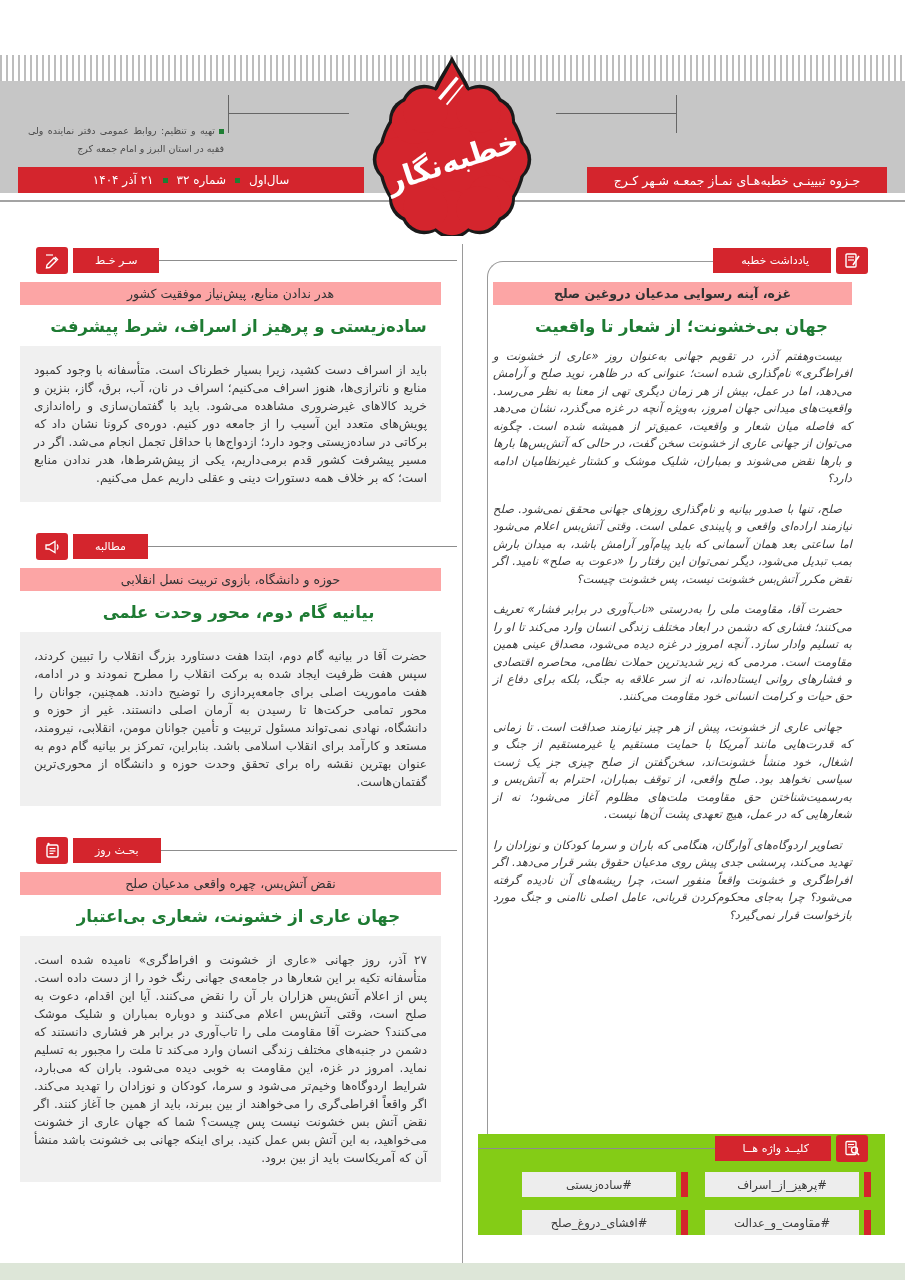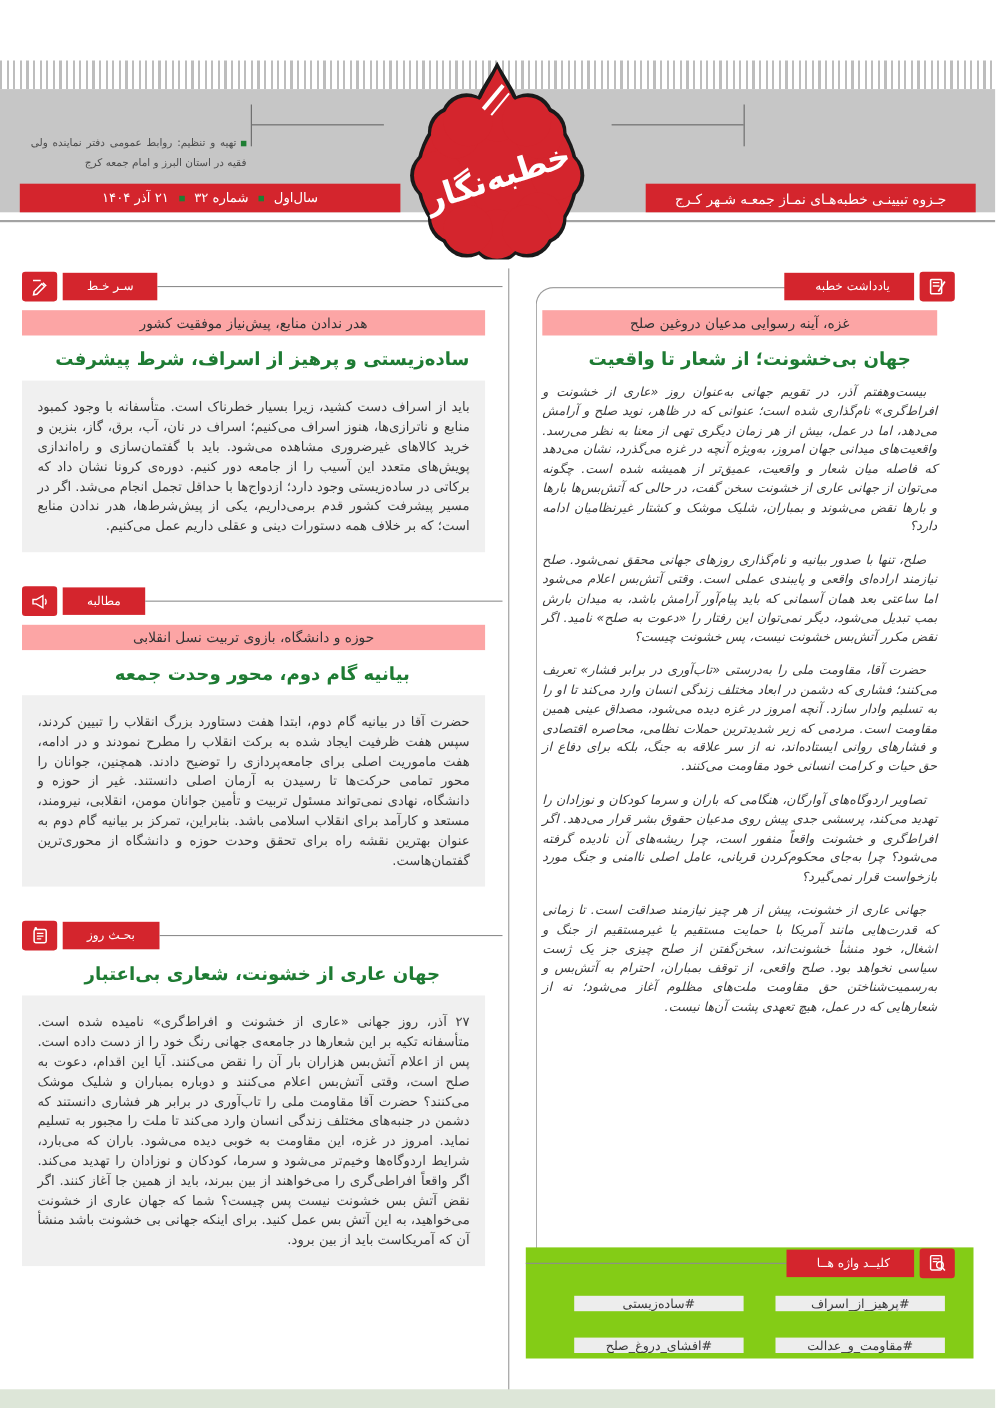--- a/index.html
+++ b/index.html
@@ -26,44 +26,44 @@
   
   .logo{position:absolute;top:56px;left:352px;width:200px;height:180px;z-index:5;}
   
   .divider{position:absolute;left:462px;top:244px;height:1020px;width:1px;background:#9a9a9a;}
   .col-left{position:absolute;left:20px;top:246px;width:437px;height:1024px;overflow:hidden;}
   .col-right{position:absolute;left:478px;top:246px;width:407px;height:884px;overflow:hidden;}
   .right-frame{position:absolute;left:487px;top:261px;width:252px;height:891px;
                border-left:1px solid #999;border-top:1px solid #999;border-top-left-radius:16px;z-index:1;}
   
   .sec-head{display:flex;direction:ltr;align-items:center;height:28px;margin:0 0 8px 0;}
-  .col-left .sec-head{}
+  .col-left .sec-head{margin-left:16px;}
   .icon-box{width:32px;height:27px;background:#d4252d;border-radius:3px;flex:0 0 auto;
             display:flex;align-items:center;justify-content:center;}
   .tab{height:25px;background:#d4252d;color:#fff;font-size:11px;display:flex;align-items:center;
        justify-content:center;padding:0 22px;margin-left:5px;white-space:nowrap;}
   .sec-line{flex:1;height:1px;background:#8d8d8d;}
   
   .sec-head-r{display:flex;direction:ltr;align-items:center;height:28px;margin:0 17px 8px 0;position:relative;z-index:2;}
   .sec-head-r .tab{margin-left:0;margin-right:5px;padding-left:28px;}
   
   .subtitle{background:#fca5a5;color:#333;text-align:center;font-size:12.5px;padding:4px 6px;margin:6px 0 2px 0;}
   .col-left .subtitle{margin-left:0;margin-right:16px;}
-  .col-right .subtitle{margin-left:15px;margin-right:33px;}
+  .col-right .subtitle{margin-left:15px;margin-right:33px;font-weight:bold;}
   .sec-title{color:#1e7b33;text-align:center;font-weight:bold;font-size:16.5px;margin:12px 0 10px 0;}
   .body-block{background:#f0f0f0;color:#3c3c3c;font-size:12px;line-height:1.5;text-align:justify;
               padding:15px 14px;margin-right:16px;}
   .section{margin-bottom:30px;}
   .para{color:#3c3c3c;font-size:11.5px;line-height:1.52;text-align:justify;margin:12px 33px 13px 15px;
         text-indent:10px;font-style:italic;}
   
   .keywords{position:absolute;left:478px;top:1134px;width:407px;background:#84cc16;z-index:3;}
   .kw-grid{display:grid;grid-template-columns:1fr 1fr;column-gap:17px;row-gap:13px;
            padding:10px 14px 0 44px;direction:rtl;}
-  .chip{display:flex;direction:rtl;height:25px;align-items:center;}
+  .chip{display:flex;direction:rtl;height:25px;}
   .chip-bar{width:7px;background:#d4252d;margin-left:5px;flex:0 0 auto;}
   .chip-label{flex:1;background:#ededed;color:#3a3a3a;font-size:11.5px;display:flex;
               align-items:center;justify-content:center;}
   .footer-strip{position:absolute;left:0;right:0;bottom:0;height:17px;background:#dde6d8;}
   svg text{font-family:"DejaVu Sans",sans-serif;}
 </style>
 </head>
 <body>
 
 <div class="page">
@@ -146,22 +146,22 @@
             <line x1="4" y1="8" x2="10" y2="8" stroke="#fff" stroke-width="1.2"></line>
             <line x1="15" y1="4" x2="9" y2="13" stroke="#fff" stroke-width="1.6"></line>
           </svg>
       </div>
     </div>
     <div class="subtitle">غزه، آینه رسوایی مدعیان دروغین صلح</div>
     <div class="sec-title">جهان بی‌خشونت؛ از شعار تا واقعیت</div>
     <p class="para">بیست‌وهفتم آذر، در تقویم جهانی به‌عنوان روز «عاری از خشونت و افراط‌گری» نام‌گذاری شده است؛ عنوانی که در ظاهر، نوید صلح و آرامش می‌دهد، اما در عمل، بیش از هر زمان دیگری تهی از معنا به نظر می‌رسد. واقعیت‌های میدانی جهان امروز، به‌ویژه آنچه در غزه می‌گذرد، نشان می‌دهد که فاصله میان شعار و واقعیت، عمیق‌تر از همیشه شده است. چگونه می‌توان از جهانی عاری از خشونت سخن گفت، در حالی که آتش‌بس‌ها بارها و بارها نقض می‌شوند و بمباران، شلیک موشک و کشتار غیرنظامیان ادامه دارد؟</p>
     <p class="para">صلح، تنها با صدور بیانیه و نام‌گذاری روزهای جهانی محقق نمی‌شود. صلح نیازمند اراده‌ای واقعی و پایبندی عملی است. وقتی آتش‌بس اعلام می‌شود اما ساعتی بعد همان آسمانی که باید پیام‌آور آرامش باشد، به میدان بارش بمب تبدیل می‌شود، دیگر نمی‌توان این رفتار را «دعوت به صلح» نامید. اگر نقض مکرر آتش‌بس خشونت نیست، پس خشونت چیست؟</p>
     <p class="para">حضرت آقا، مقاومت ملی را به‌درستی «تاب‌آوری در برابر فشار» تعریف می‌کنند؛ فشاری که دشمن در ابعاد مختلف زندگی انسان وارد می‌کند تا او را به تسلیم وادار سازد. آنچه امروز در غزه دیده می‌شود، مصداق عینی همین مقاومت است. مردمی که زیر شدیدترین حملات نظامی، محاصره اقتصادی و فشارهای روانی ایستاده‌اند، نه از سر علاقه به جنگ، بلکه برای دفاع از حق حیات و کرامت انسانی خود مقاومت می‌کنند.</p>
+    <p class="para">جهانی عاری از خشونت، پیش از هر چیز نیازمند صداقت است. تا زمانی که قدرت‌هایی مانند آمریکا با حمایت مستقیم یا غیرمستقیم از جنگ و اشغال، خود منشأ خشونت‌اند، سخن‌گفتن از صلح چیزی جز یک ژست سیاسی نخواهد بود. صلح واقعی، از توقف بمباران، احترام به آتش‌بس و به‌رسمیت‌شناختن حق مقاومت ملت‌های مظلوم آغاز می‌شود؛ نه از شعارهایی که در عمل، هیچ تعهدی پشت آن‌ها نیست.</p>
     <p class="para">تصاویر اردوگاه‌های آوارگان، هنگامی که باران و سرما کودکان و نوزادان را تهدید می‌کند، پرسشی جدی پیش روی مدعیان حقوق بشر قرار می‌دهد. اگر افراط‌گری و خشونت واقعاً منفور است، چرا ریشه‌های آن نادیده گرفته می‌شود؟ چرا به‌جای محکوم‌کردن قربانی، عامل اصلی ناامنی و جنگ مورد بازخواست قرار نمی‌گیرد؟</p>
-    <p class="para">جهانی عاری از خشونت، پیش از هر چیز نیازمند صداقت است. تا زمانی که قدرت‌هایی مانند آمریکا با حمایت مستقیم یا غیرمستقیم از جنگ و اشغال، خود منشأ خشونت‌اند، سخن‌گفتن از صلح چیزی جز یک ژست سیاسی نخواهد بود. صلح واقعی، از توقف بمباران، احترام به آتش‌بس و به‌رسمیت‌شناختن حق مقاومت ملت‌های مظلوم آغاز می‌شود؛ نه از شعارهایی که در عمل، هیچ تعهدی پشت آن‌ها نیست.</p>
   </div>
 
   <div class="keywords">
     <div class="sec-head-r" style="margin-bottom:0;">
       <div class="sec-line"></div>
       <div class="tab">کلیــد واژه هــا</div>
       <div class="icon-box">
         <svg width="17" height="17" viewBox="0 0 17 17">
             <rect x="2" y="1.5" width="10" height="13" rx="1" fill="none" stroke="#fff" stroke-width="1.3"></rect>
             <line x1="4" y1="4.5" x2="10" y2="4.5" stroke="#fff" stroke-width="1.1"></line>
@@ -215,38 +215,39 @@
         <div class="icon-box">
           <svg width="17" height="17" viewBox="0 0 17 17">
               <path d="M2 7 L2 11 L5 11 L11 14.5 L11 3.5 L5 7 Z" fill="none" stroke="#fff" stroke-width="1.3"></path>
               <path d="M13 6.5 C14.2 7.5 14.2 10.5 13 11.5" fill="none" stroke="#fff" stroke-width="1.3"></path>
             </svg>
         </div>
         <div class="tab">مطالبه</div>
         <div class="sec-line"></div>
       </div>
       <div class="subtitle">حوزه و دانشگاه، بازوی تربیت نسل انقلابی</div>
-      <div class="sec-title">بیانیه گام دوم، محور وحدت جمعه</div>
+      <div class="sec-title">بیانیه گام دوم، محور وحدت علمی</div>
       <div class="body-block">حضرت آقا در بیانیه گام دوم، ابتدا هفت دستاورد بزرگ انقلاب را تبیین کردند، سپس هفت ظرفیت ایجاد شده به برکت انقلاب را مطرح نمودند و در ادامه، هفت ماموریت اصلی برای جامعه‌پردازی را توضیح دادند. همچنین، جوانان را محور تمامی حرکت‌ها تا رسیدن به آرمان اصلی دانستند. غیر از حوزه و دانشگاه، نهادی نمی‌تواند مسئول تربیت و تأمین جوانان مومن، انقلابی، نیرومند، مستعد و کارآمد برای انقلاب اسلامی باشد. بنابراین، تمرکز بر بیانیه گام دوم به عنوان بهترین نقشه راه برای تحقق وحدت حوزه و دانشگاه از محوری‌ترین گفتمان‌هاست.</div>
     </div>
 
     <div class="section">
       <div class="sec-head">
         <div class="icon-box">
           <svg width="17" height="17" viewBox="0 0 17 17">
               <rect x="3" y="3" width="11" height="12" rx="1.5" fill="none" stroke="#fff" stroke-width="1.4"></rect>
               <line x1="5.5" y1="6.5" x2="11.5" y2="6.5" stroke="#fff" stroke-width="1.2"></line>
               <line x1="5.5" y1="9" x2="11.5" y2="9" stroke="#fff" stroke-width="1.2"></line>
               <line x1="5.5" y1="11.5" x2="9.5" y2="11.5" stroke="#fff" stroke-width="1.2"></line>
               <circle cx="4.5" cy="2" r="1.2" fill="#fff"></circle>
             </svg>
         </div>
         <div class="tab">بحـث روز</div>
         <div class="sec-line"></div>
       </div>
+      <div class="subtitle">نقض آتش‌بس، چهره واقعی مدعیان صلح</div>
       <div class="sec-title">جهان عاری از خشونت، شعاری بی‌اعتبار</div>
       <div class="body-block">۲۷ آذر، روز جهانی «عاری از خشونت و افراط‌گری» نامیده شده است. متأسفانه تکیه بر این شعارها در جامعه‌ی جهانی رنگ خود را از دست داده است. پس از اعلام آتش‌بس هزاران بار آن را نقض می‌کنند. آیا این اقدام، دعوت به صلح است، وقتی آتش‌بس اعلام می‌کنند و دوباره بمباران و شلیک موشک می‌کنند؟ حضرت آقا مقاومت ملی را تاب‌آوری در برابر هر فشاری دانستند که دشمن در جنبه‌های مختلف زندگی انسان وارد می‌کند تا ملت را مجبور به تسلیم نماید. امروز در غزه، این مقاومت به خوبی دیده می‌شود. باران که می‌بارد، شرایط اردوگاه‌ها وخیم‌تر می‌شود و سرما، کودکان و نوزادان را تهدید می‌کند. اگر واقعاً افراطی‌گری را می‌خواهند از بین ببرند، باید از همین جا آغاز کنند. اگر نقض آتش بس خشونت نیست پس چیست؟ شما که جهان عاری از خشونت می‌خواهید، به این آتش بس عمل کنید. برای اینکه جهانی بی خشونت باشد منشأ آن که آمریکاست باید از بین برود.</div>
     </div>
 
   </div>
 
   <div class="footer-strip"></div>
 </div>
 
 </body></html>

